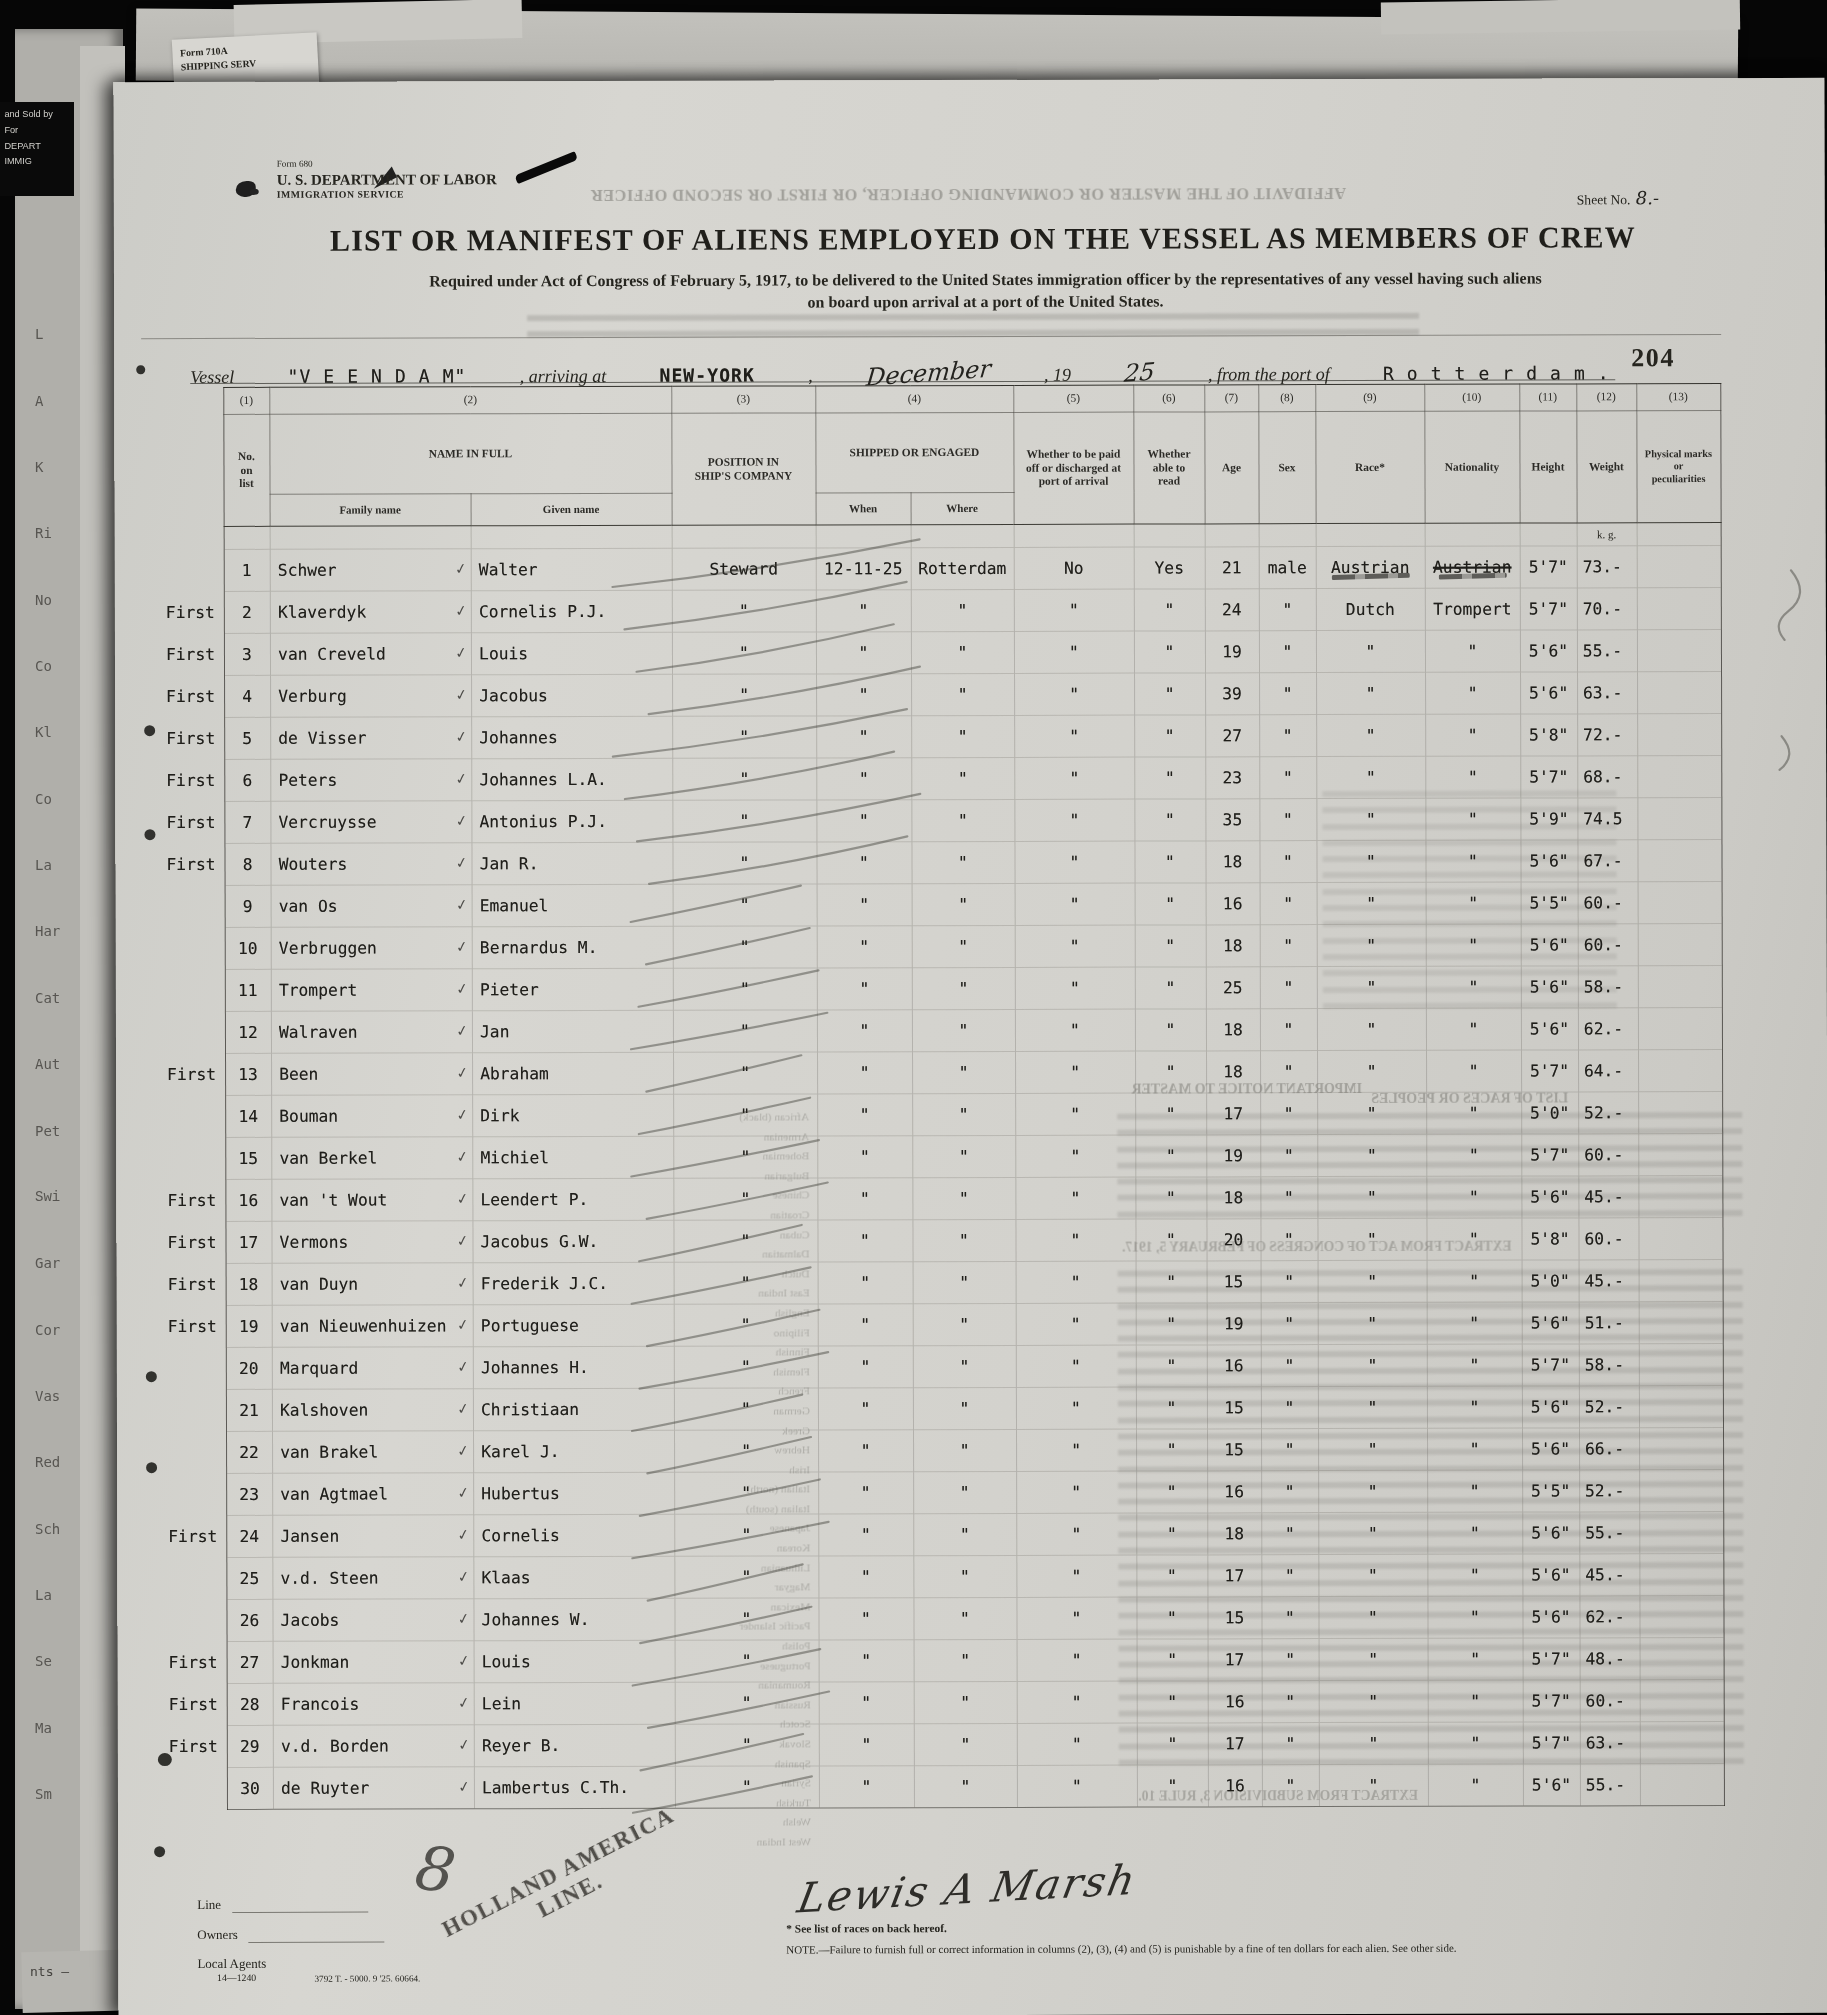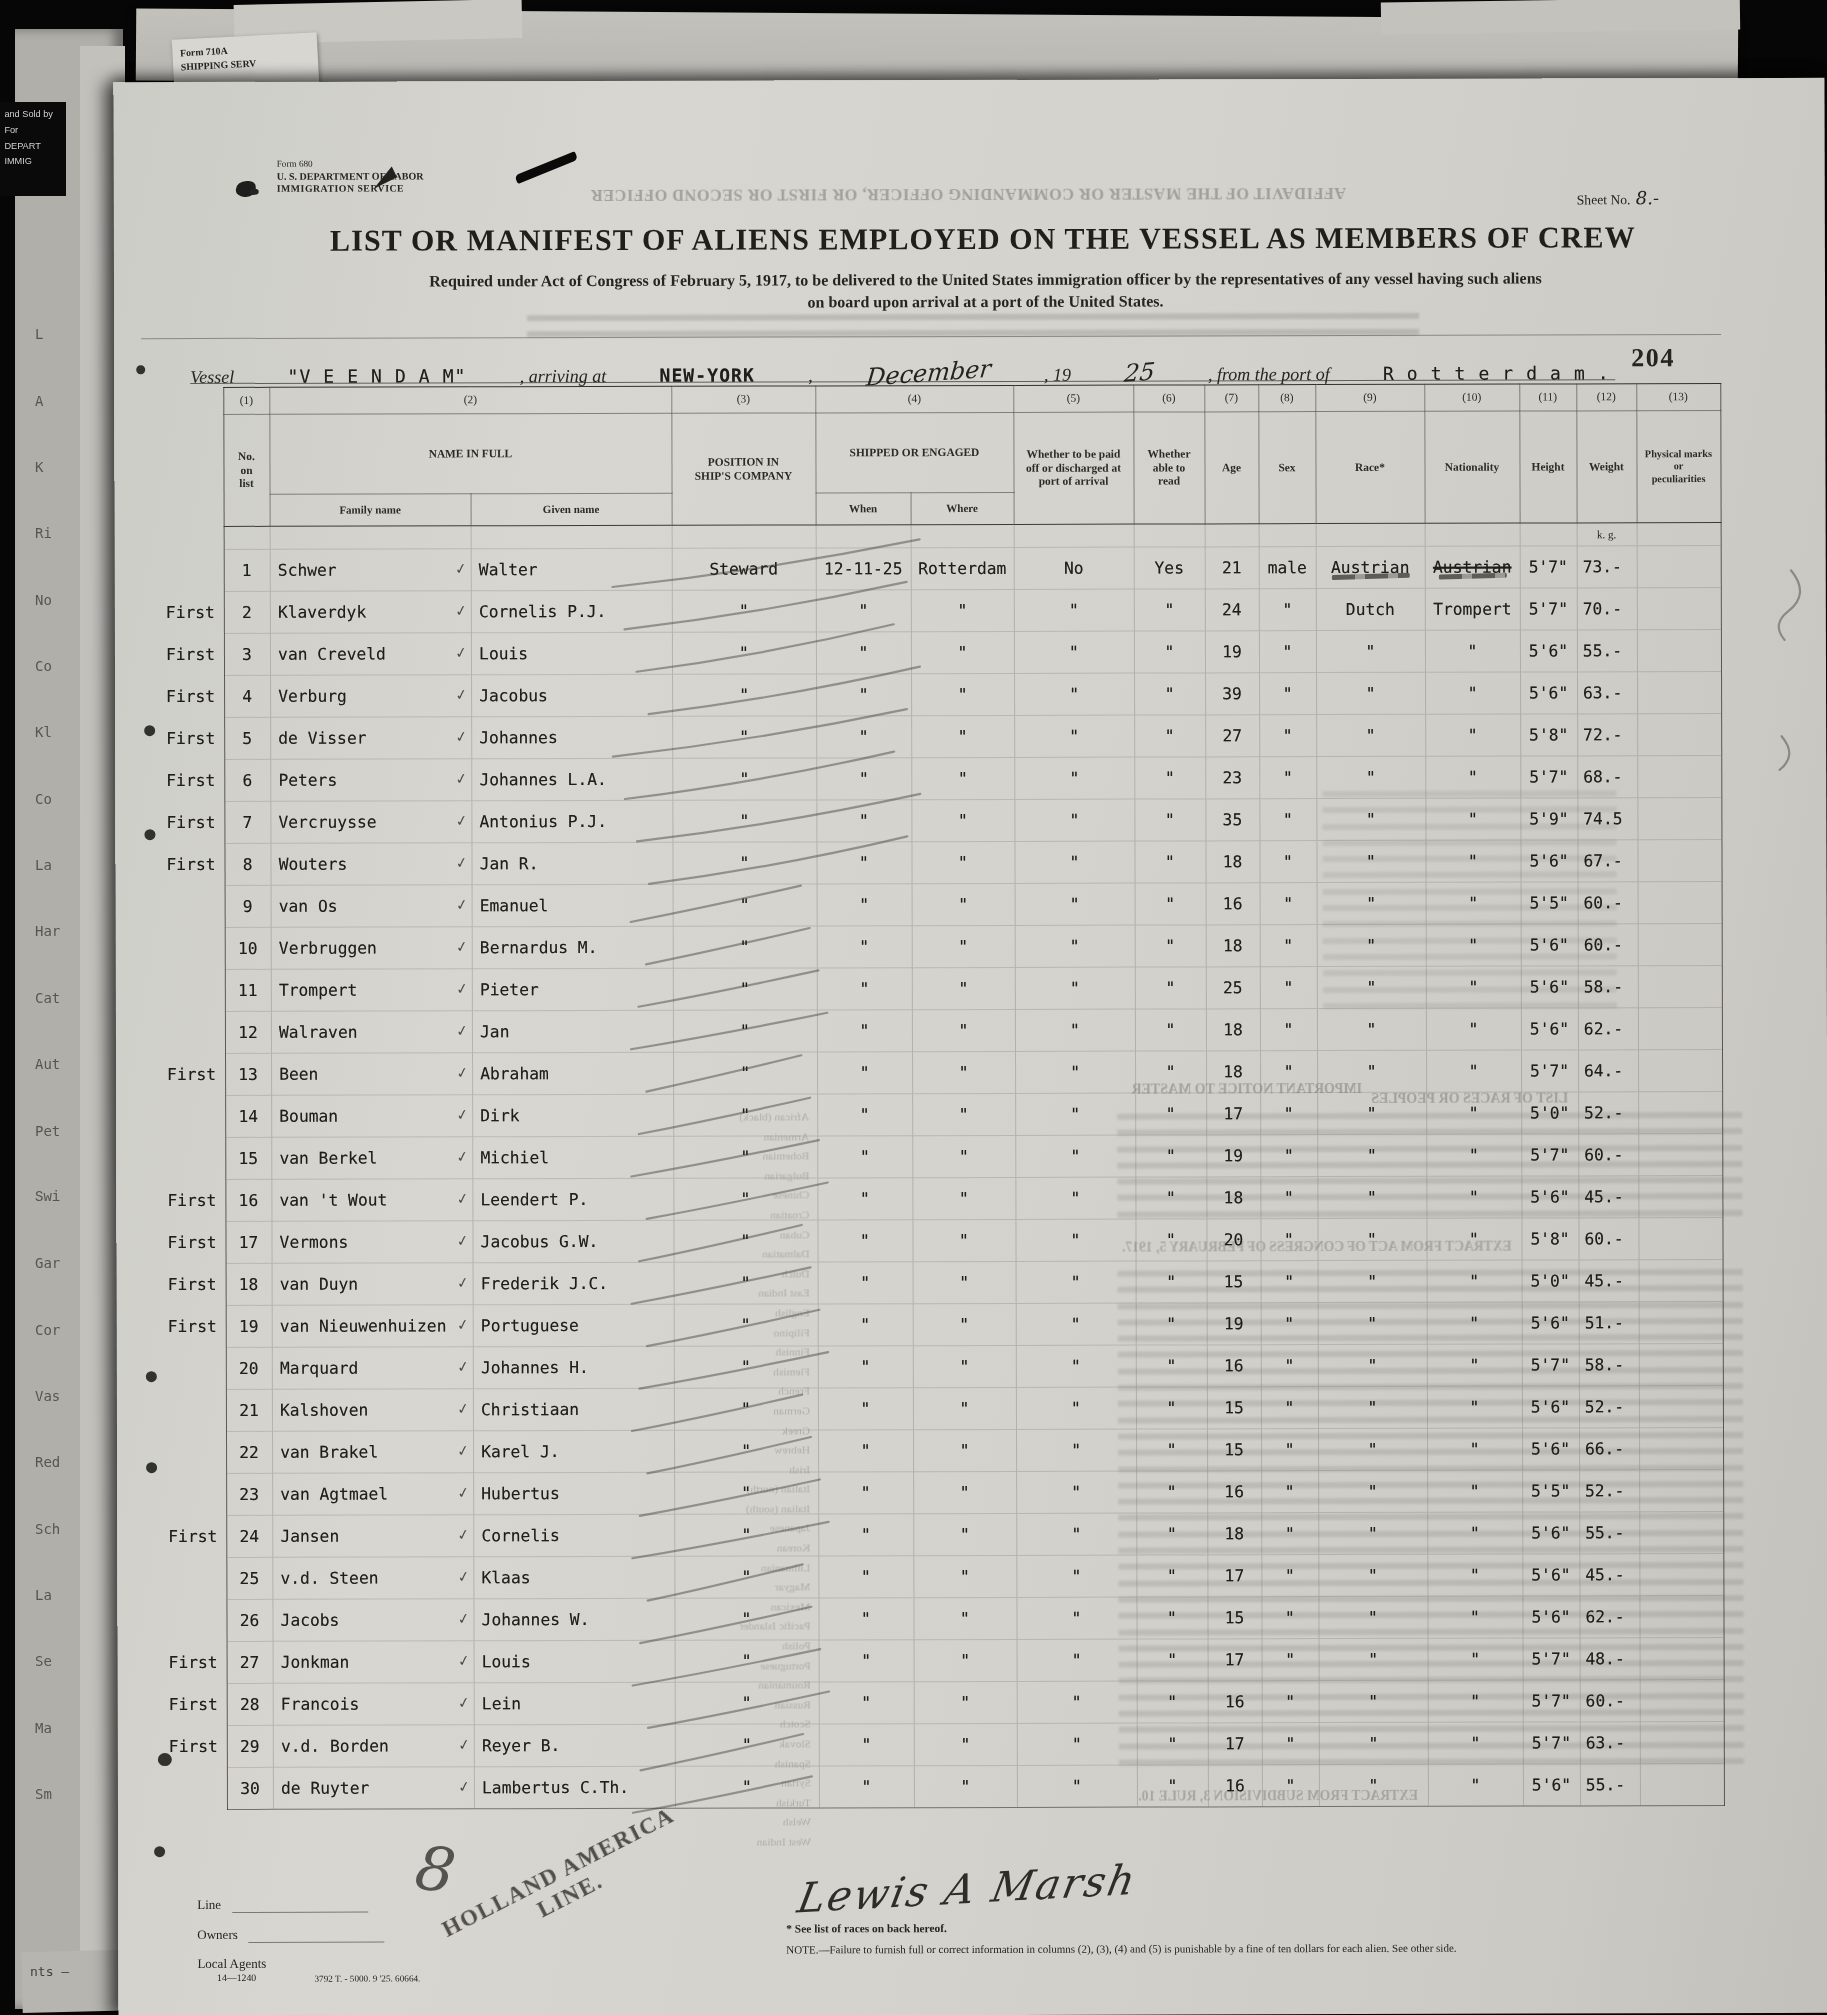--- a/index.html
+++ b/index.html
@@ -14,21 +14,21 @@
   .stack-top2 { position:absolute; left:234px; top:2.2px; width:288px; height:39px;
     background:#c9c8c3; transform:rotate(-1.2deg); }
   .stack-tr { position:absolute; left:1381px; top:0; width:359px; height:32px;
     background:#c3c2bd; transform:rotate(-.8deg); }
   .stack-left { position:absolute; left:15px; top:29px; width:108px; height:1980px;
     background:#b0afaa; box-shadow:inset -8.7px 0 11px rgba(0,0,0,.38); }
   .stack-left2 { position:absolute; left:80px; top:46px; width:45px; height:1958px;
     background:#c2c1bc; }
   .stack-bl { position:absolute; left:22px; top:1950px; width:174px; height:61px;
     background:#b6b5b0; transform:rotate(-1.4deg); }
-  .black-label { position:absolute; left:0; top:102px; width:66px; height:94px;
+  .black-label { position:absolute; left:0; top:102px; width:74px; height:94px;
     background:#0a0a0a; color:#d2d1cc; font-size:9.2px; line-height:1.7;
     padding:5.4px 4.4px; font-family:"Liberation Sans", sans-serif; }
   .tab710 { position:absolute; left:173px; top:36px; width:145px; height:52px;
     background:#d7d6d1; transform:rotate(-3deg); padding:6.5px 7.6px;
     font-size:9.8px; font-weight:bold; line-height:1.5;
     box-shadow:1.1px 1.6px 4.4px rgba(0,0,0,.35); }
   .frag { position:absolute; left:35px; font-family:"DejaVu Sans Mono", monospace;
     font-size:14px; color:#44423e; opacity:.82; }
   .frag-b { position:absolute; left:30px; top:1964px; font-family:"DejaVu Sans Mono", monospace;
     font-size:13px; color:#44423e; }
@@ -38,21 +38,21 @@
     background:linear-gradient(100deg,#ccccc7 0%, #d7d6d1 25%, #d3d2cd 55%, #cbcac5 85%, #c1c0bb 100%);
     box-shadow:-9.8px 0 16.3px rgba(0,0,0,.55), 0 -6.5px 13px rgba(0,0,0,.4);
     transform:rotate(-.15deg); }
   .typed { font-family:"DejaVu Sans Mono", monospace; color:#1f1e1a;
     text-shadow:0 0 0.5px rgba(25,24,20,.45); }
   .script { font-family:"DejaVu Serif", serif; font-style:italic; color:#24231f; }
 
   
   .form-id { position:absolute; left:163px; top:77px; width:228px; line-height:1.25; }
   .form-id .l1 { font-size:9.2px; }
-  .form-id .l2 { font-size:10px; font-weight:bold; }
+  .form-id .l2 { font-size:15px; font-weight:bold; }
   .form-id .l3 { font-size:9.8px; font-weight:bold; letter-spacing:0.5px; }
   .ink-blob { position:absolute; left:122px; top:99px; width:19.6px; height:16.3px;
     background:#101010; border-radius:62% 40% 55% 48%; opacity:.92; }
   .ink-blob::after { content:""; position:absolute; left:14px; top:7.6px; width:8.7px; height:6.5px;
     background:#161616; border-radius:50%; }
   .kite { position:absolute; left:256px; top:90px; width:0; height:0;
     border-left:26px solid transparent; border-bottom:12px solid #0c0c0c;
     transform:rotate(-26deg); opacity:.9; }
   .pen-slash { position:absolute; left:400px; top:82px; width:65px; height:8.7px;
     background:#0a0a0a; border-radius:4.4px 2.2px 4.4px 2.2px; transform:rotate(-22deg); }

